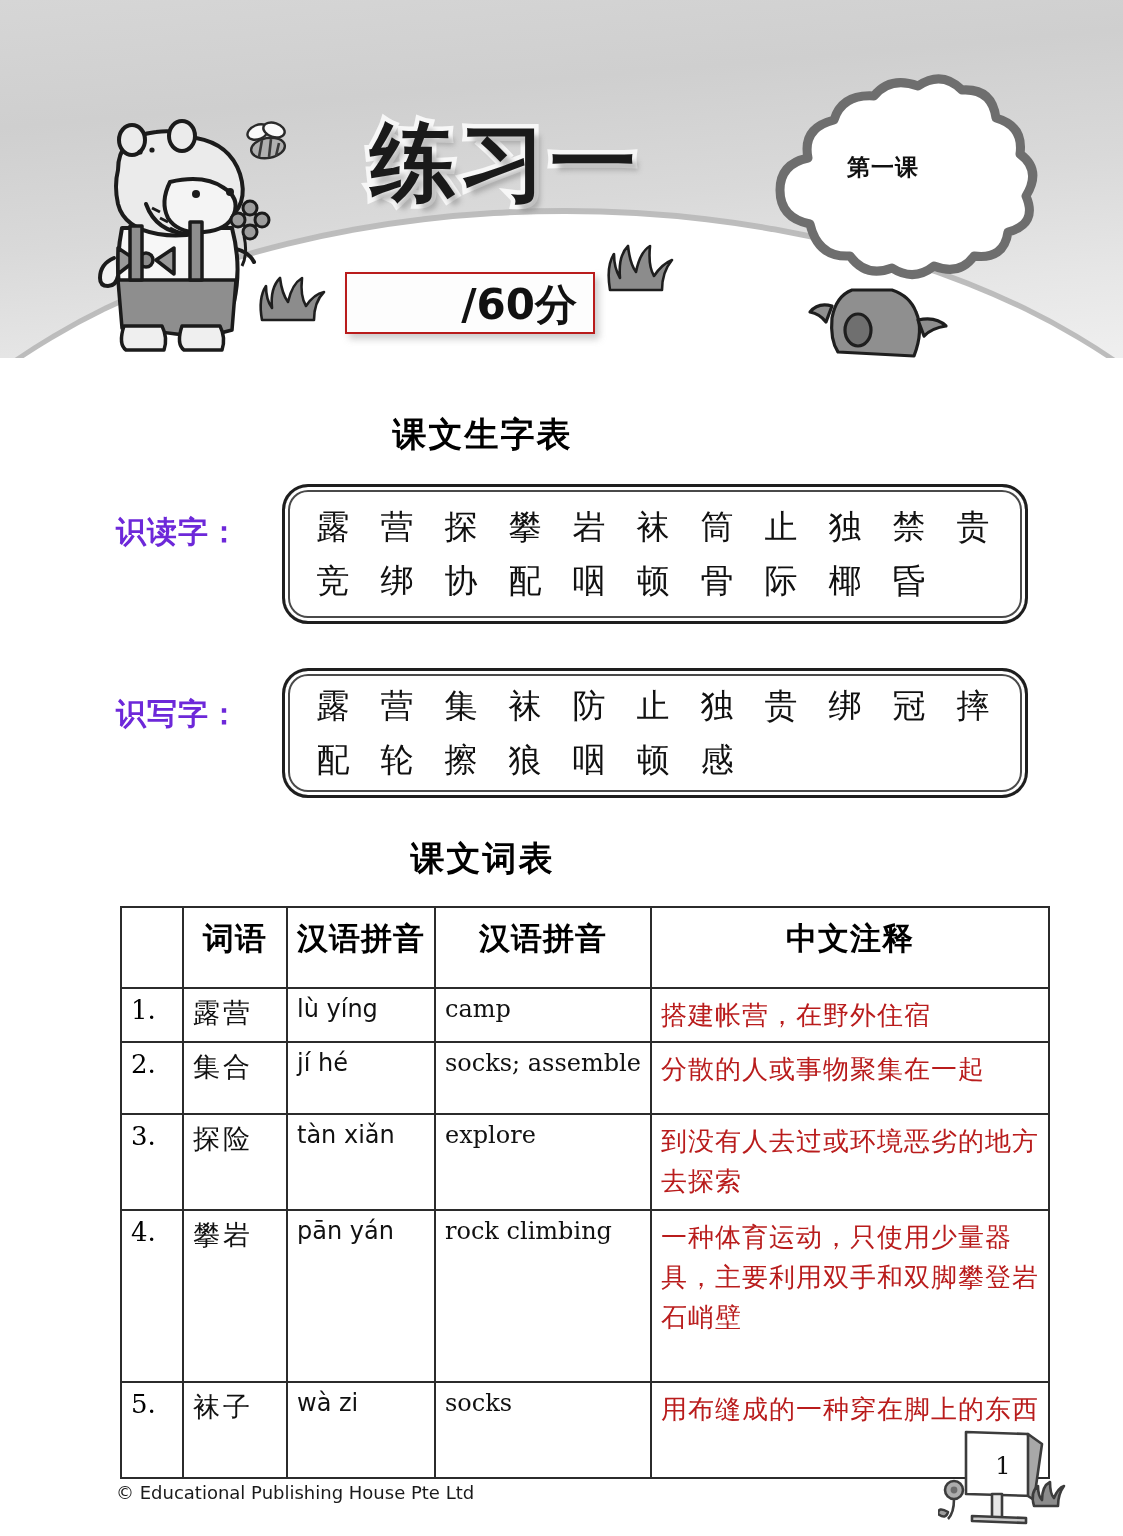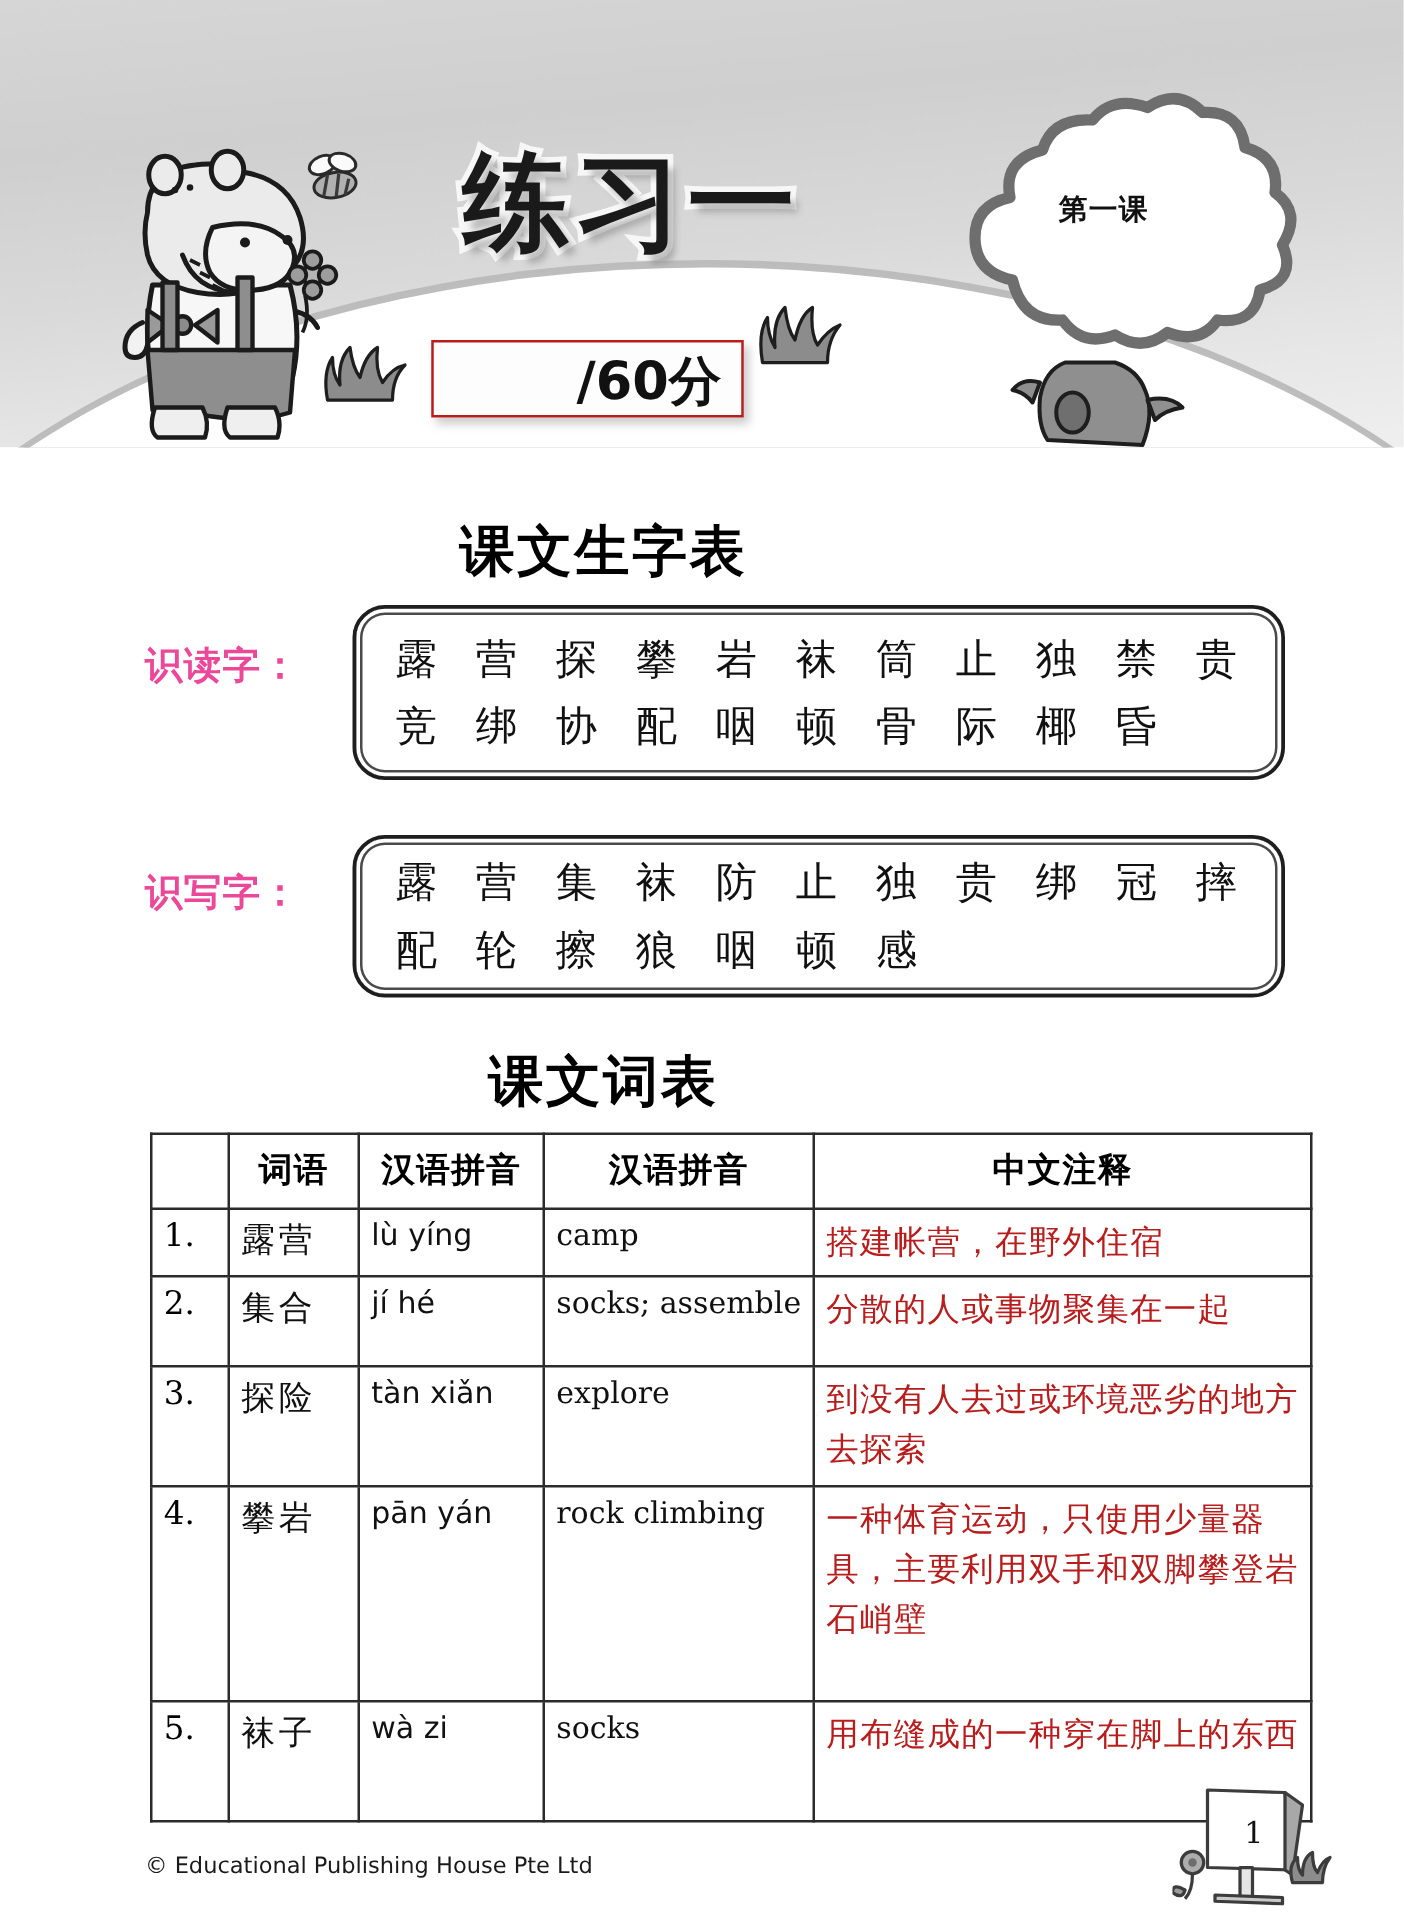--- a/index.html
+++ b/index.html
@@ -126,36 +126,36 @@
   .hippo { position: absolute; left: 78px; top: 108px; width: 200px; height: 245px; }
   .bee   { position: absolute; left: 240px; top: 118px; width: 56px; height: 50px; }
   .grass-a { position: absolute; left: 252px; top: 262px; width: 84px; height: 62px; }
   .grass-b { position: absolute; left: 600px; top: 228px; width: 84px; height: 66px; }
 
   
   .sec-heading {
     position: absolute;
     width: 965px;
     text-align: center;
-    font-size: 44px;
+    font-size: 34px;
     font-weight: bold;
     letter-spacing: 2px;
     color: #000;
     font-family: "DejaVu Sans", sans-serif;
   }
   #heading-chars { top: 412px; }
   #heading-words { top: 836px; }
 
   
   .char-label {
     position: absolute;
     font-size: 30px;
     font-weight: bold;
     letter-spacing: 1px;
-    color: #ec4899;
+    color: #6d28d9;
     font-family: "DejaVu Sans", sans-serif;
     white-space: nowrap;
   }
   .char-box {
     position: absolute;
     border: 3px solid #1e1e1e;
     border-radius: 26px;
     box-sizing: border-box;
     background: #fff;
     box-shadow: 0 0 0 3px #ffffff inset, 0 0 0 5px #4a4a4a inset;
@@ -202,24 +202,24 @@
     background: #fff;
   }
   .col-no    { width: 62px; }
   .col-word  { width: 104px; }
   .col-pin   { width: 148px; }
   .col-eng   { width: 216px; }
   .col-note  { width: 398px; }
 
   .vocab-table thead th {
     text-align: center;
-    font-size: 27px;
+    font-size: 31px;
     font-weight: bold;
     letter-spacing: 1px;
-    padding: 10px 6px 12px;
+    padding: 10px 6px 27px;
     font-family: Liberation Serif, serif;
     color: #000;
   }
   .cell-no {
     text-align: left;
     font-size: 26px;
     font-family: "DejaVu Serif", serif;
     padding-left: 14px;
   }
   .cell-word {

